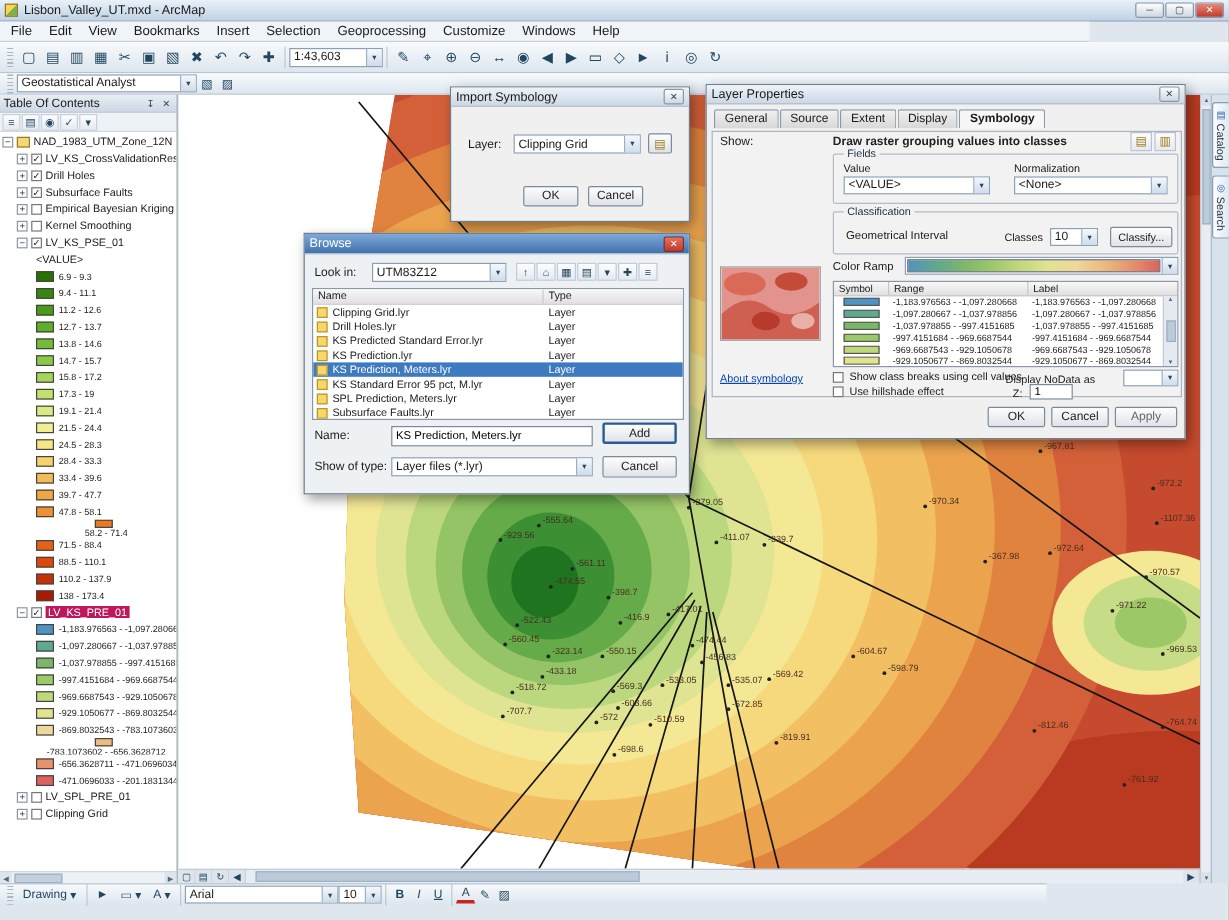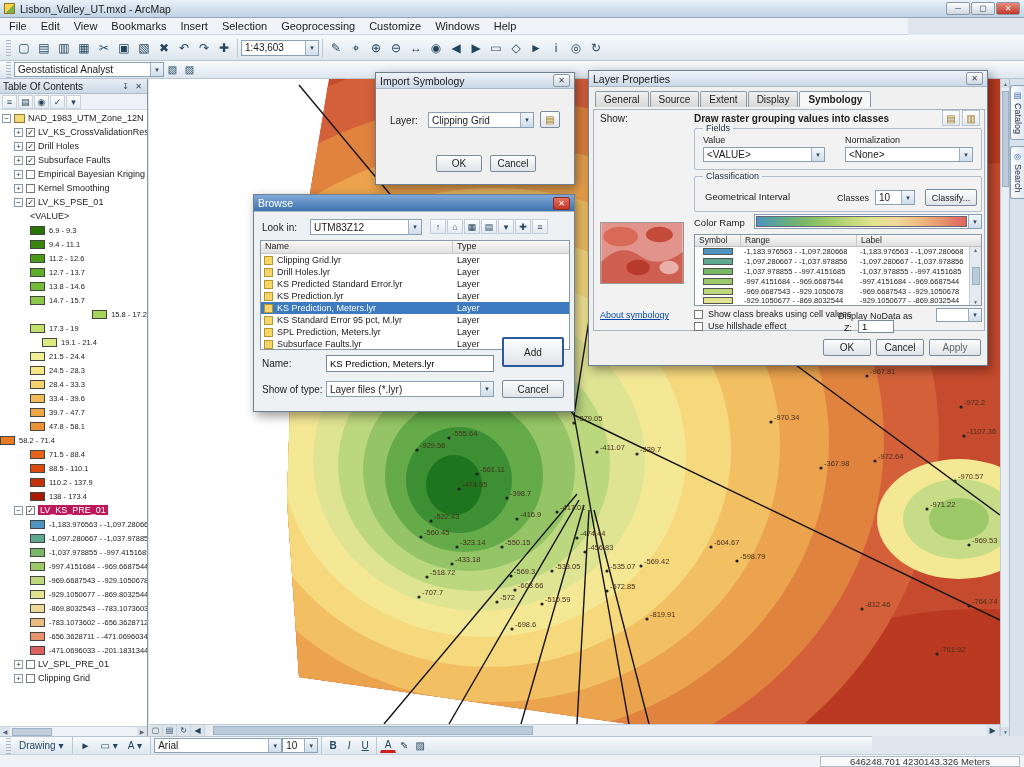--- a/index.html
+++ b/index.html
@@ -99,21 +99,21 @@
 .br-list{position:absolute;left:6px;top:45px;width:310px;height:110px;background:#fff;border:1px solid #8898a8;overflow:hidden}
 .br-head{height:13px;display:flex;background:linear-gradient(#f8f8f8,#e0e0e0);border-bottom:1px solid #c8c8c8;font-size:9px}
 .bh1{width:192px;padding-left:4px;border-right:1px solid #c8c8c8}
 .bh2{flex:1;padding-left:4px}
 .brow{height:12px;display:flex;align-items:center;font-size:9px}
 .brow.bsel{background:#3d7ac0;color:#fff}
 .lyric{width:9px;height:9px;min-width:9px;background:#f7d76a;border:1px solid #b8962e;margin:0 4px 0 3px}
 .bname{width:176px;overflow:hidden;white-space:nowrap}
 .btype{flex:1;padding-left:4px}
 .br-name-in{position:absolute;left:72px;top:160px;width:168px;height:17px}
-.br-add{position:absolute;left:248px;top:142px;width:62px;height:30px;border:2px solid #2a5a9a}
+.br-add{position:absolute;left:248px;top:157px;width:62px;height:18px;border:2px solid #2a5a9a}
 .br-type{position:absolute;left:72px;top:186px;width:168px}
 .br-cancel{position:absolute;left:248px;top:185px;width:62px;height:18px}
 
 .lp{left:588px;top:70px;width:400px;height:296px;z-index:11}
 .lp-tabs{position:absolute;left:6px;top:20px;display:flex;gap:1px}
 .tab{padding:2px 8px;border:1px solid #8a98a8;border-bottom:none;background:linear-gradient(#f0f0f0,#d8d8d8);font-size:10px;border-radius:2px 2px 0 0}
 .tab.active{background:#f7f7f7;font-weight:bold}
 .lp-page{position:absolute;left:4px;top:38px;width:392px;height:222px;border:1px solid #aab4c0;background:#f2f2f2}
 .lp-showlabel{position:absolute;left:6px;top:3px;font-size:10px}
 .lp-show{position:absolute;left:6px;top:15px;width:86px;height:56px;background:#fff;border:1px solid #8898a8;overflow:hidden}
@@ -305,29 +305,29 @@
           <span class="tlabel llabel">12.7 - 13.7</span>
         </div>
         <div class="trow" style="padding-left: 30px;">
           <span class="sw" style="background: rgb(116, 188, 55);"></span>
           <span class="tlabel llabel">13.8 - 14.6</span>
         </div>
         <div class="trow" style="padding-left: 30px;">
           <span class="sw" style="background: rgb(141, 201, 72);"></span>
           <span class="tlabel llabel">14.7 - 15.7</span>
         </div>
-        <div class="trow" style="padding-left: 30px; justify-content: flex-end;">
+        <div class="trow" style="padding-left: 30px;">
           <span class="sw" style="background: rgb(167, 213, 90);"></span>
           <span class="tlabel llabel">15.8 - 17.2</span>
         </div>
         <div class="trow" style="padding-left: 30px;">
           <span class="sw" style="background: rgb(194, 224, 109);"></span>
           <span class="tlabel llabel">17.3 - 19</span>
         </div>
-        <div class="trow" style="padding-left: 30px; margin-left: 12px;">
+        <div class="trow" style="padding-left: 30px;">
           <span class="sw" style="background: rgb(220, 234, 129);"></span>
           <span class="tlabel llabel">19.1 - 21.4</span>
         </div>
         <div class="trow" style="padding-left: 30px;">
           <span class="sw" style="background: rgb(240, 239, 148);"></span>
           <span class="tlabel llabel">21.5 - 24.4</span>
         </div>
         <div class="trow" style="padding-left: 30px;">
           <span class="sw" style="background: rgb(247, 231, 132);"></span>
           <span class="tlabel llabel">24.5 - 28.3</span>
@@ -341,21 +341,21 @@
           <span class="tlabel llabel">33.4 - 39.6</span>
         </div>
         <div class="trow" style="padding-left: 30px;">
           <span class="sw" style="background: rgb(239, 167, 70);"></span>
           <span class="tlabel llabel">39.7 - 47.7</span>
         </div>
         <div class="trow" style="padding-left: 30px;">
           <span class="sw" style="background: rgb(236, 145, 52);"></span>
           <span class="tlabel llabel">47.8 - 58.1</span>
         </div>
-        <div class="trow" style="">
+        <div class="trow" style="padding-left: 30px; flex-direction: column;">
           <span class="sw" style="background: rgb(232, 122, 36);"></span>
           <span class="tlabel llabel">58.2 - 71.4</span>
         </div>
         <div class="trow" style="padding-left: 30px;">
           <span class="sw" style="background: rgb(228, 99, 22);"></span>
           <span class="tlabel llabel">71.5 - 88.4</span>
         </div>
         <div class="trow" style="padding-left: 30px;">
           <span class="sw" style="background: rgb(217, 74, 12);"></span>
           <span class="tlabel llabel">88.5 - 110.1</span>
@@ -394,21 +394,21 @@
           <span class="tlabel llabel">-969.6687543 - -929.1050678</span>
         </div>
         <div class="trow" style="padding-left: 30px;">
           <span class="sw" style="background: rgb(224, 227, 143);"></span>
           <span class="tlabel llabel">-929.1050677 - -869.8032544</span>
         </div>
         <div class="trow" style="padding-left: 30px;">
           <span class="sw" style="background: rgb(238, 216, 154);"></span>
           <span class="tlabel llabel">-869.8032543 - -783.1073603</span>
         </div>
-        <div class="trow" style="padding-left: 30px;">
+        <div class="trow" style="padding-left: 30px; flex-direction: column;">
           <span class="sw" style="background: rgb(237, 187, 128);"></span>
           <span class="tlabel llabel">-783.1073602 - -656.3628712</span>
         </div>
         <div class="trow" style="padding-left: 30px;">
           <span class="sw" style="background: rgb(230, 146, 108);"></span>
           <span class="tlabel llabel">-656.3628711 - -471.0696034</span>
         </div>
         <div class="trow" style="padding-left: 30px;">
           <span class="sw" style="background: rgb(221, 98, 95);"></span>
           <span class="tlabel llabel">-471.0696033 - -201.1831344</span>
@@ -840,17 +840,14 @@
     <span class="sep"></span>
     <span class="dbtn fmt b">B</span>
     <span class="dbtn fmt i">I</span>
     <span class="dbtn fmt u">U</span>
     <span class="sep"></span>
     <span class="dbtn fmt fontcolor">A</span>
     <span class="dbtn fmt">✎</span>
     <span class="dbtn fmt">▨</span>
   </div>
 
-  <div class="statusbar">
-    <span class="coords">646248.701 4230143.326 Meters</span>
-  </div>
 
 </div>
 
 </body></html>

